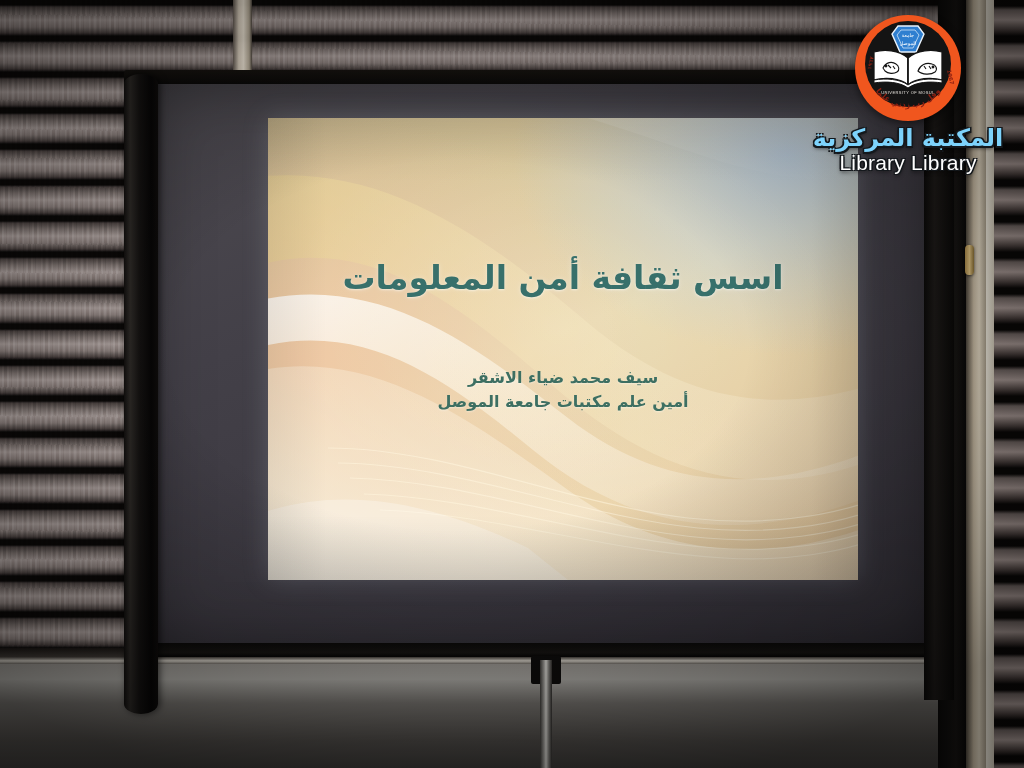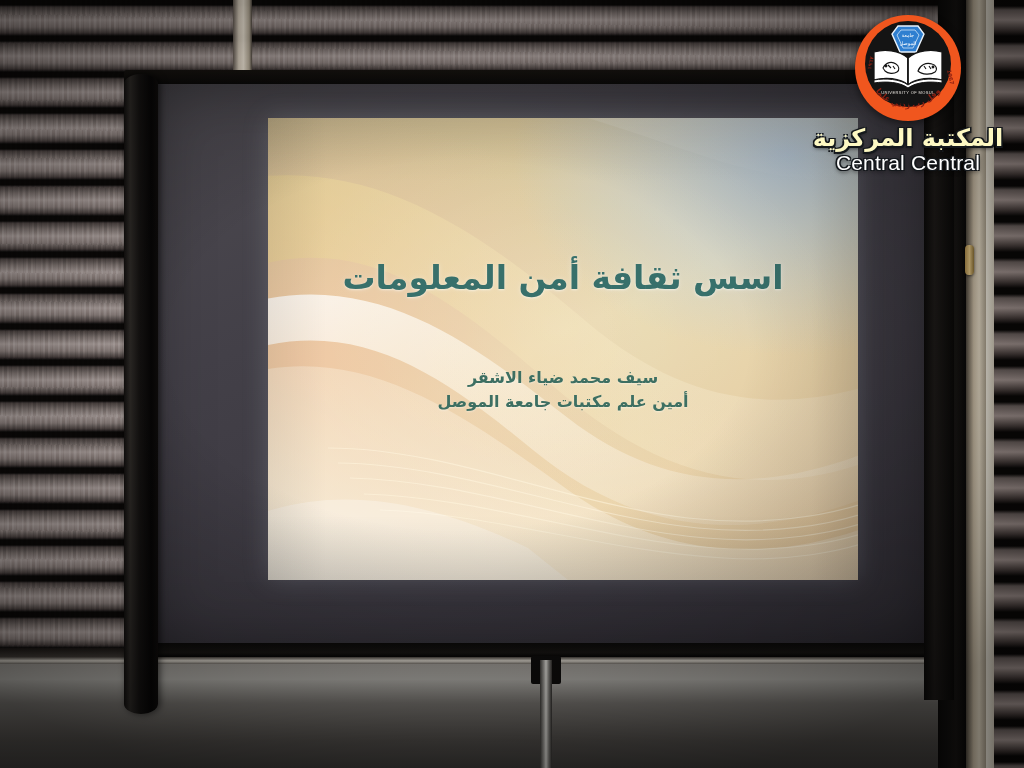--- a/index.html
+++ b/index.html
@@ -235,21 +235,21 @@
     z-index: 40;
   }
   .logo {
     position: relative;
     width: 108px; height: 108px;
     margin: 0 auto 4px auto;
     filter: drop-shadow(0 2px 4px rgba(0,0,0,0.55));
   }
   .brand-ar {
     direction: rtl;
-    color: #fef9c3;
+    color: #7dd3fc;
     font-size: 24px;
     font-weight: bold;
     line-height: 1.05;
     text-shadow:
       -1.5px -1.5px 0 #14181c, 1.5px -1.5px 0 #14181c,
       -1.5px  1.5px 0 #14181c, 1.5px  1.5px 0 #14181c,
        0 2px 4px rgba(0,0,0,0.8);
     font-family: "DejaVu Sans", "Liberation Sans", sans-serif;
   }
   .brand-en {
@@ -404,16 +404,16 @@
         <text font-size="8" fill="#8a1f12" font-family="'DejaVu Sans',sans-serif" font-weight="bold">
           <textPath href="#mottoArc" startOffset="50%" text-anchor="middle">وقل رب زدني علما</textPath>
         </text>
 
         <text x="17" y="56" font-size="5.5" fill="#8a1f12" font-weight="bold" transform="rotate(-78 17 56)" font-family="'DejaVu Sans',sans-serif">١٩٦٧</text>
         <text x="93" y="56" font-size="5.5" fill="#8a1f12" font-weight="bold" transform="rotate(78 93 56)" font-family="'DejaVu Sans',sans-serif">1967</text>
       </svg>
     </div>
 
     <div class="brand-ar">المكتبة المركزية</div>
-    <div class="brand-en">Central Central</div>
+    <div class="brand-en">Library Library</div>
   </div>
 
 </div>
 
 </body></html>

